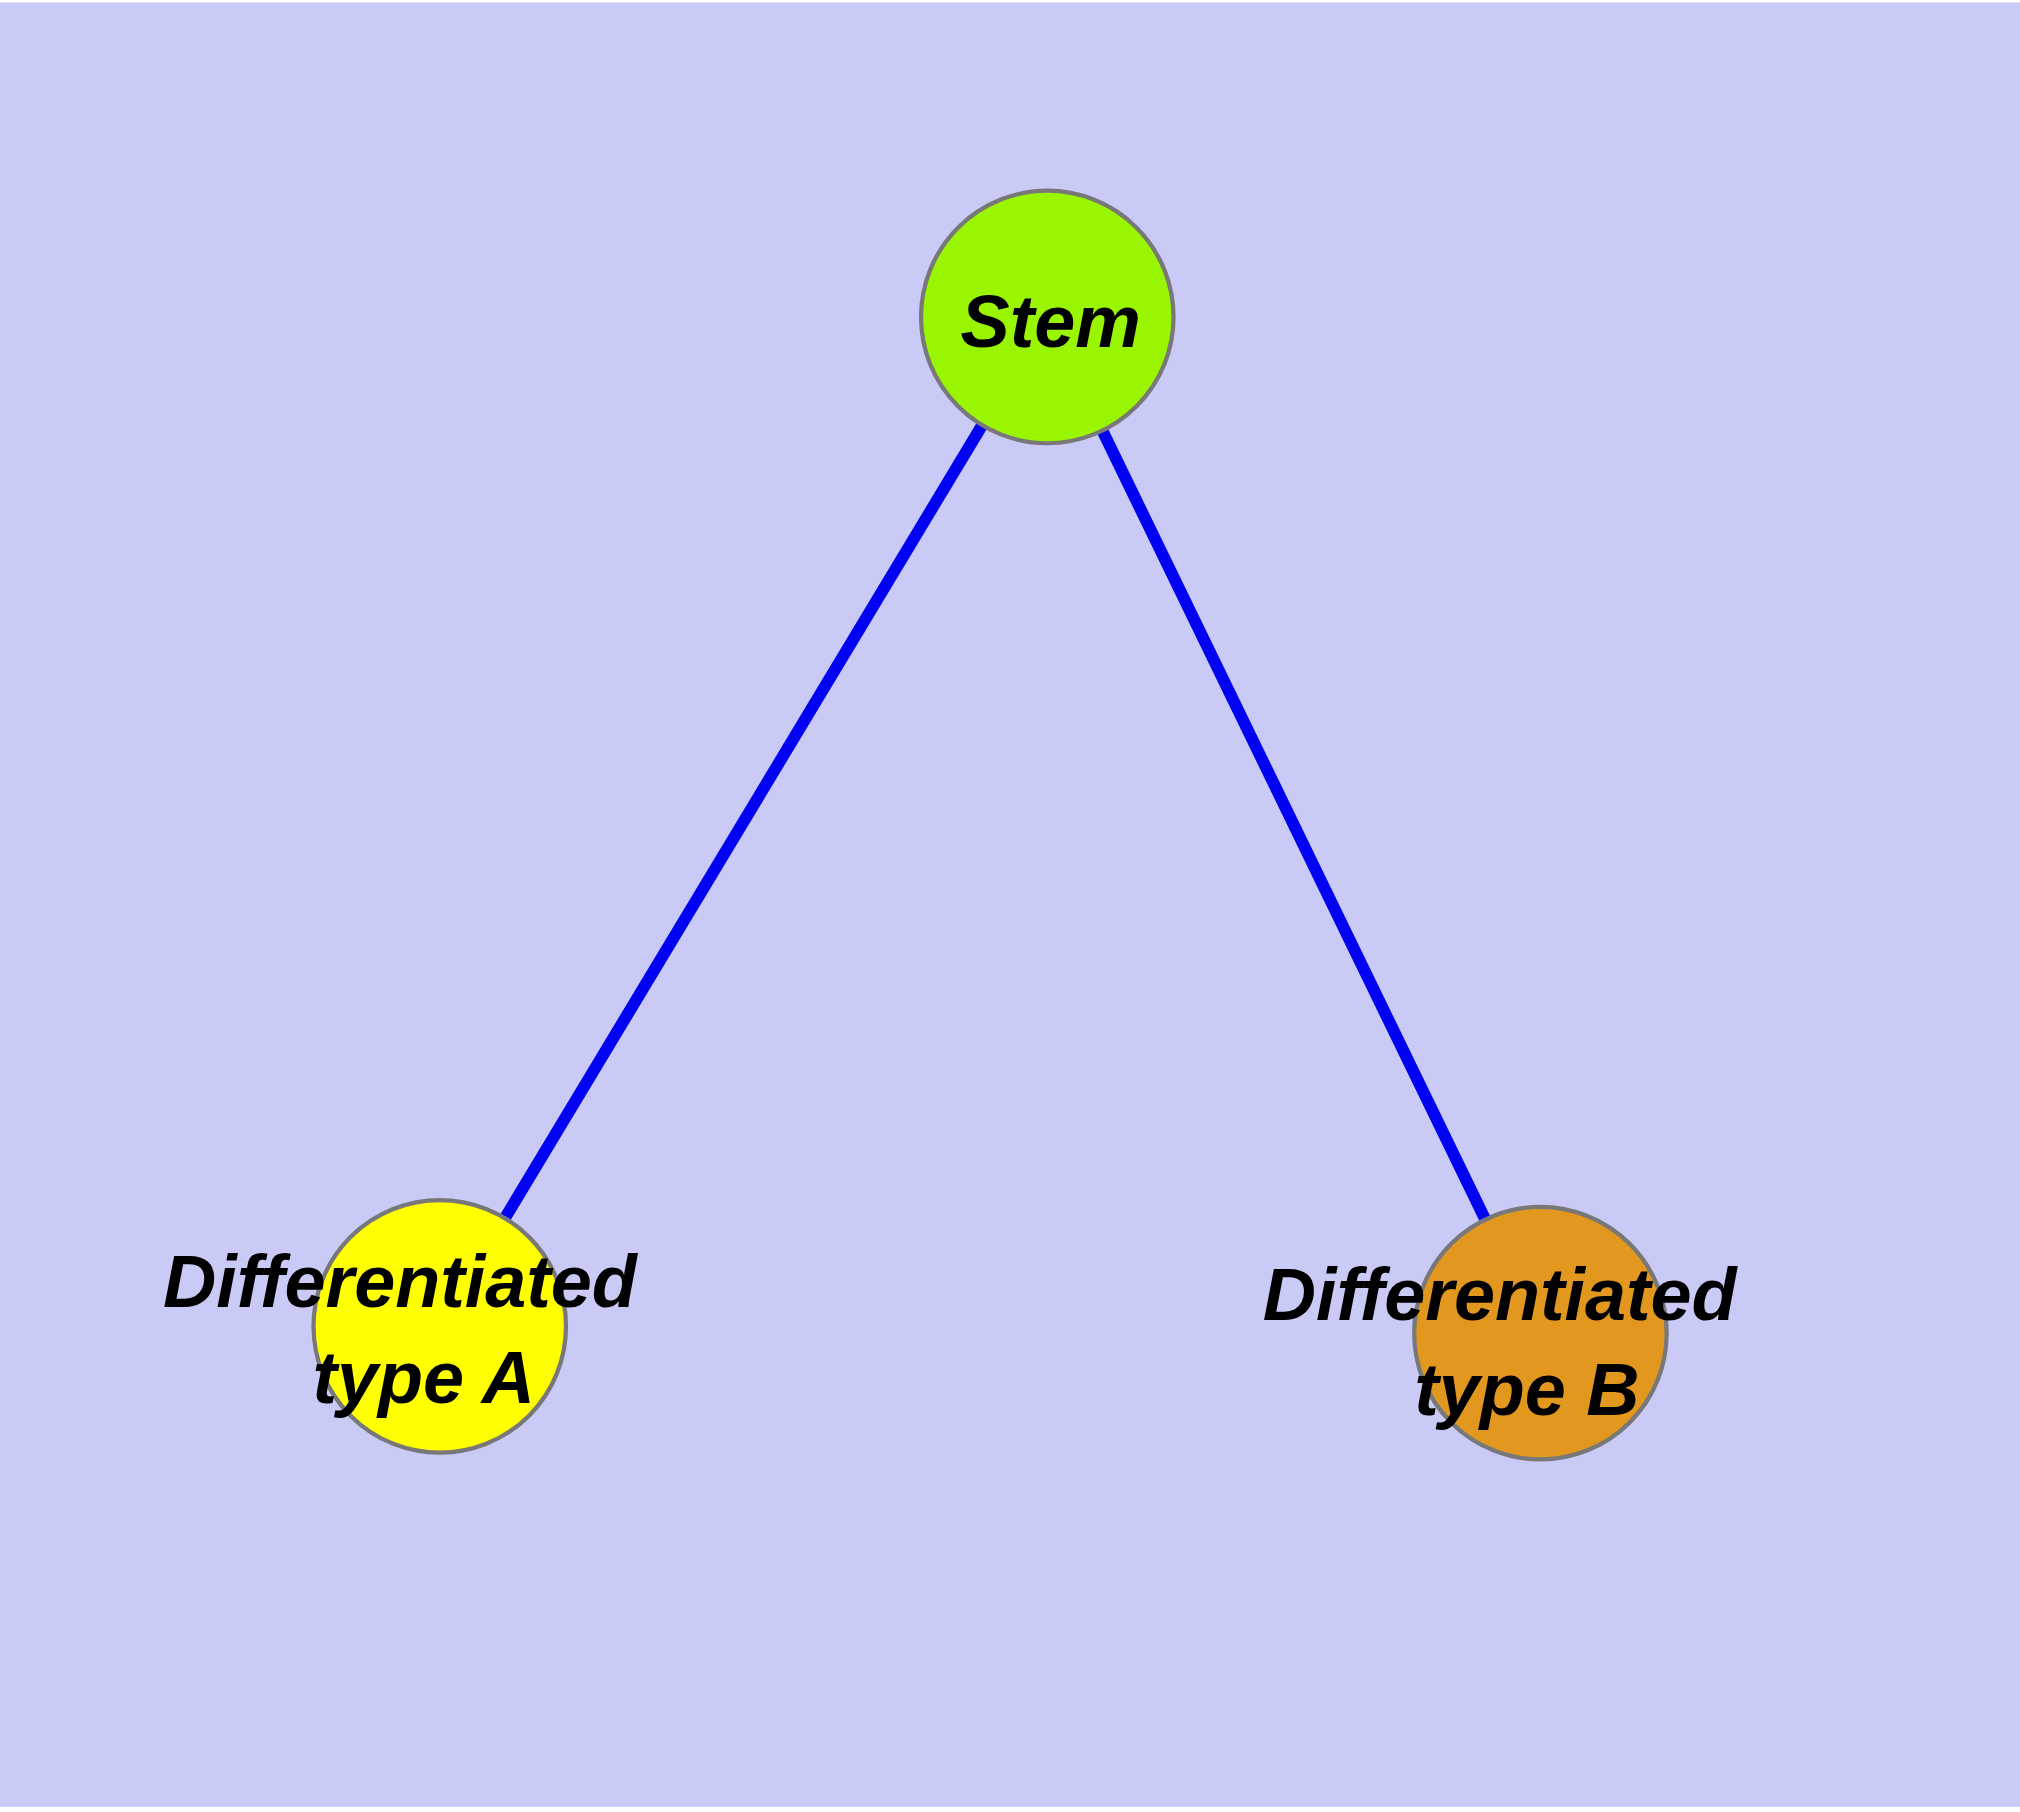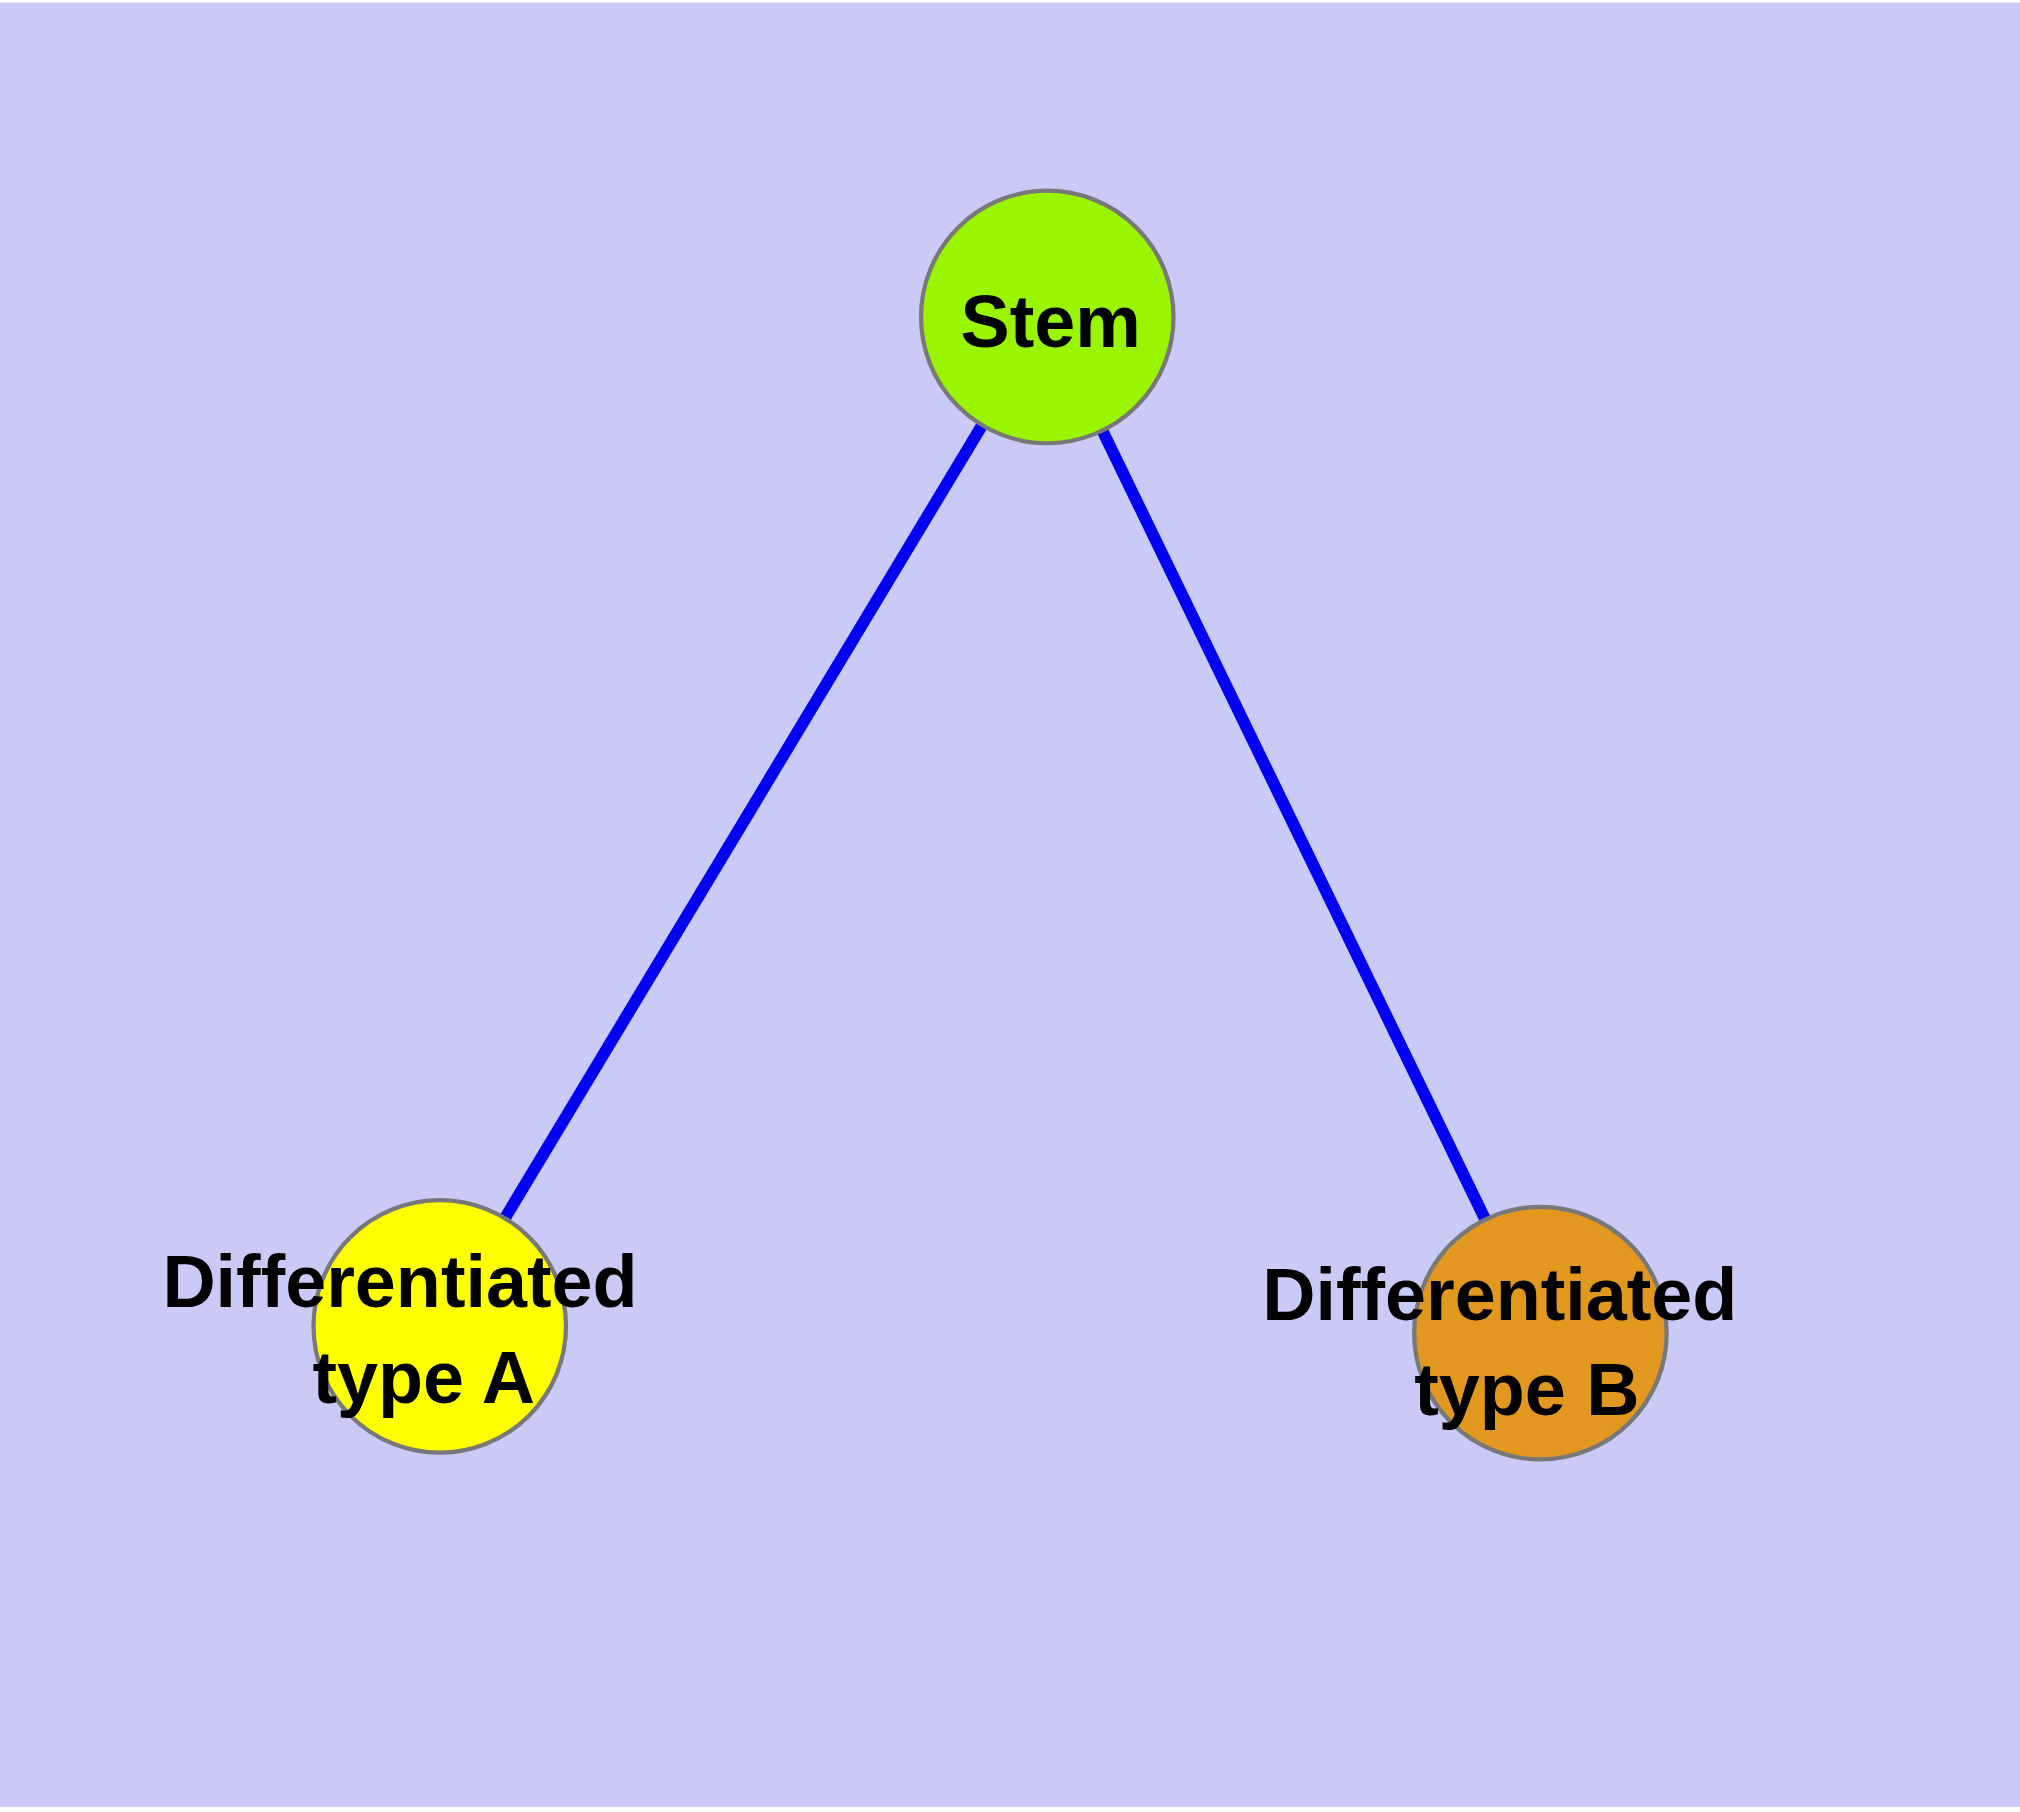--- a/index.html
+++ b/index.html
@@ -7,20 +7,21 @@
     padding: 0;
     background: #ffffff;
     width: 100%;
     height: 100%;
     overflow: hidden;
   }
   .stage {
     position: relative;
     width: 100vw;
     height: 100vh;
+    font-style: italic;
   }
   svg.graph {
     display: block;
     width: 100%;
     height: 100%;
   }
   text.node-label {
     font-family: "Liberation Sans", sans-serif;
     font-weight: bold;
     font-size: 87px;

